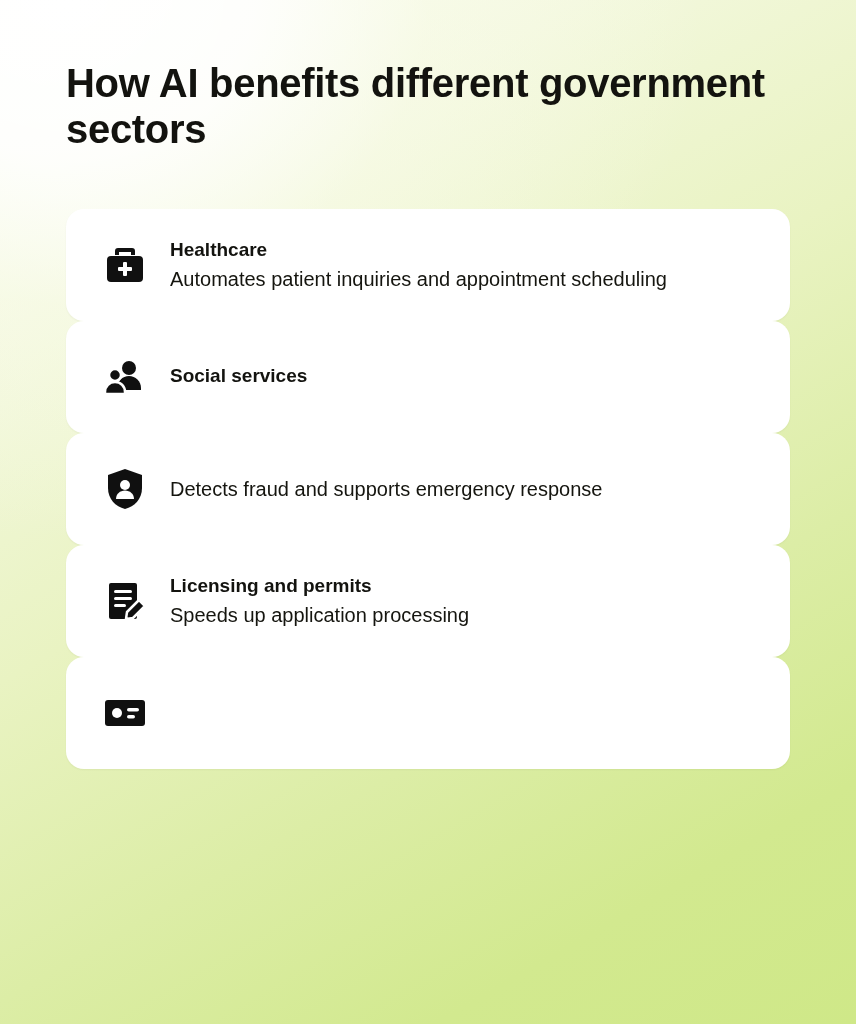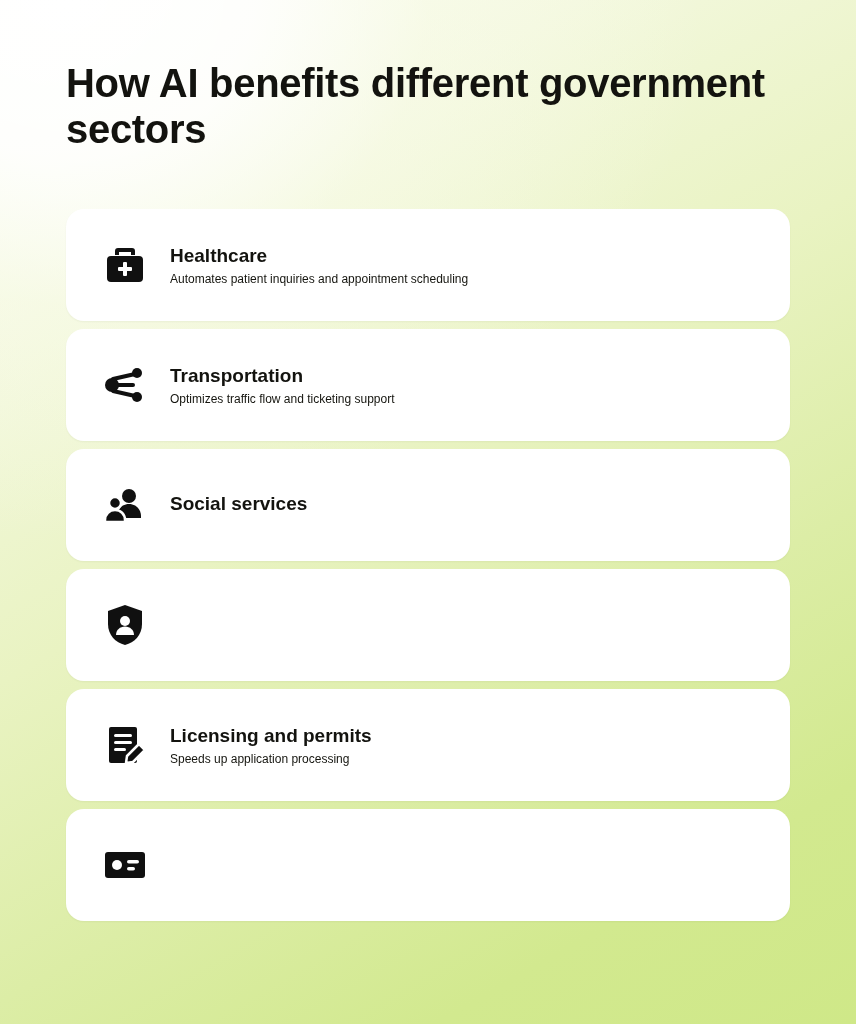--- a/index.html
+++ b/index.html
@@ -34,21 +34,21 @@
     color: #13130f;
     letter-spacing: -0.3px;
   }
   .cards {
     position: absolute;
     left: 66px;
     top: 209px;
     width: 724px;
     display: flex;
     flex-direction: column;
-    gap: 8px;
+    gap: 0;
   }
   .card {
     background: #ffffff;
     border-radius: 18px;
     height: 112px;
     display: flex;
     align-items: center;
     padding: 0 26px 0 28px;
     box-sizing: border-box;
     box-shadow: 0 1px 2px rgba(40,50,20,0.05);
@@ -71,21 +71,21 @@
     justify-content: center;
   }
   .card-title {
     font-size: 19px;
     font-weight: bold;
     color: #13130f;
     line-height: 1.4;
     margin-bottom: 2px;
   }
   .card-desc {
-    font-size: 12px;
+    font-size: 20px;
     font-weight: normal;
     color: #15150f;
     line-height: 1.35;
   }
 </style>
 </head>
 <body>
 
 <div class="poster">
 
@@ -101,36 +101,20 @@
           <rect x="24" y="23" width="4" height="14" rx="1" fill="#ffffff"></rect>
           <rect x="19" y="28" width="14" height="4" rx="1" fill="#ffffff"></rect>
         </svg>
       </div>
       <div class="card-text">
         <div class="card-title">Healthcare</div>
         <div class="card-desc">Automates patient inquiries and appointment scheduling</div>
       </div>
     </div>
 
-    <div class="card">
-      <div class="card-icon">
-        <svg width="52" height="52" viewBox="0 0 52 52" aria-hidden="true">
-          <path d="M14 20 L36 15" stroke="#101010" stroke-width="4" stroke-linecap="round" fill="none"></path>
-          <path d="M14 32 L36 37" stroke="#101010" stroke-width="4" stroke-linecap="round" fill="none"></path>
-          <path d="M16 26 H34" stroke="#101010" stroke-width="4" stroke-linecap="round" fill="none"></path>
-          <circle cx="13" cy="26" r="7" fill="#101010"></circle>
-          <circle cx="38" cy="14" r="5" fill="#101010"></circle>
-          <circle cx="38" cy="38" r="5" fill="#101010"></circle>
-        </svg>
-      </div>
-      <div class="card-text">
-        <div class="card-title">Transportation</div>
-        <div class="card-desc">Optimizes traffic flow and ticketing support</div>
-      </div>
-    </div>
 
     <div class="card">
       <div class="card-icon">
         <svg width="52" height="52" viewBox="0 0 52 52" aria-hidden="true">
           <circle cx="30" cy="17" r="7" fill="#101010"></circle>
           <path d="M18 37c0-7 5.5-12 12-12s12 5 12 12v2H18z" fill="#101010"></path>
           <circle cx="16" cy="24" r="6" fill="#101010"></circle>
           <path d="M6 41c0-6 4.5-10 10-10s10 4 10 10v2H6z" fill="#101010"></path>
           <path d="M6 41c0-6 4.5-10 10-10s10 4 10 10v2H6z" fill="#101010" stroke="#ffffff" stroke-width="2.5"></path>
           <circle cx="16" cy="24" r="6" fill="#101010" stroke="#ffffff" stroke-width="2.5"></circle>
@@ -143,20 +127,21 @@
 
     <div class="card">
       <div class="card-icon">
         <svg width="52" height="52" viewBox="0 0 52 52" aria-hidden="true">
           <path d="M26 6l17 6v13c0 11-7.4 18.6-17 21-9.6-2.4-17-10-17-21V12z" fill="#101010"></path>
           <circle cx="26" cy="22" r="5" fill="#ffffff"></circle>
           <path d="M17 36c0-5 4-8.5 9-8.5s9 3.5 9 8.5z" fill="#ffffff"></path>
         </svg>
       </div>
       <div class="card-text">
+        <div class="card-desc">Detects fraud and supports emergency response</div>
       </div>
     </div>
 
     <div class="card">
       <div class="card-icon">
         <svg width="52" height="52" viewBox="0 0 52 52" aria-hidden="true">
           <rect x="10" y="8" width="28" height="36" rx="2" fill="#101010"></rect>
           <rect x="15" y="15" width="18" height="3" rx="1.5" fill="#ffffff"></rect>
           <rect x="15" y="22" width="18" height="3" rx="1.5" fill="#ffffff"></rect>
           <rect x="15" y="29" width="12" height="3" rx="1.5" fill="#ffffff"></rect>

